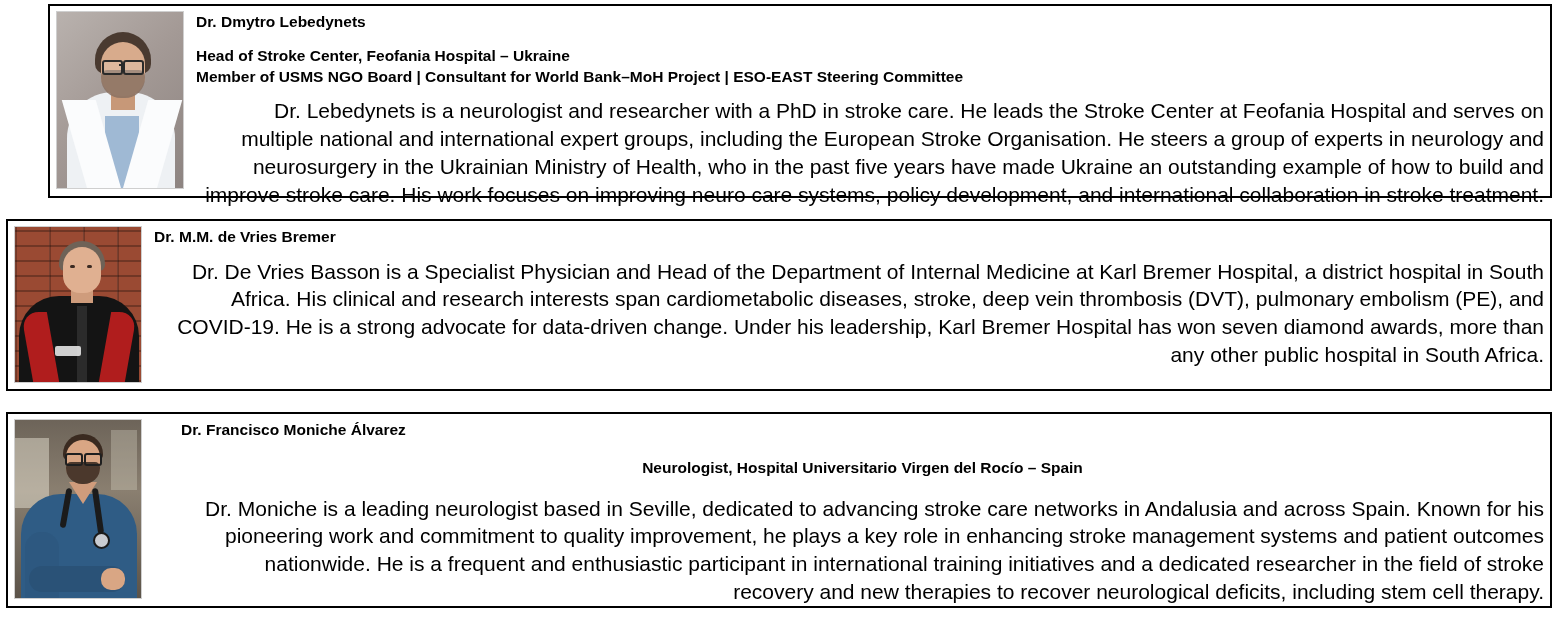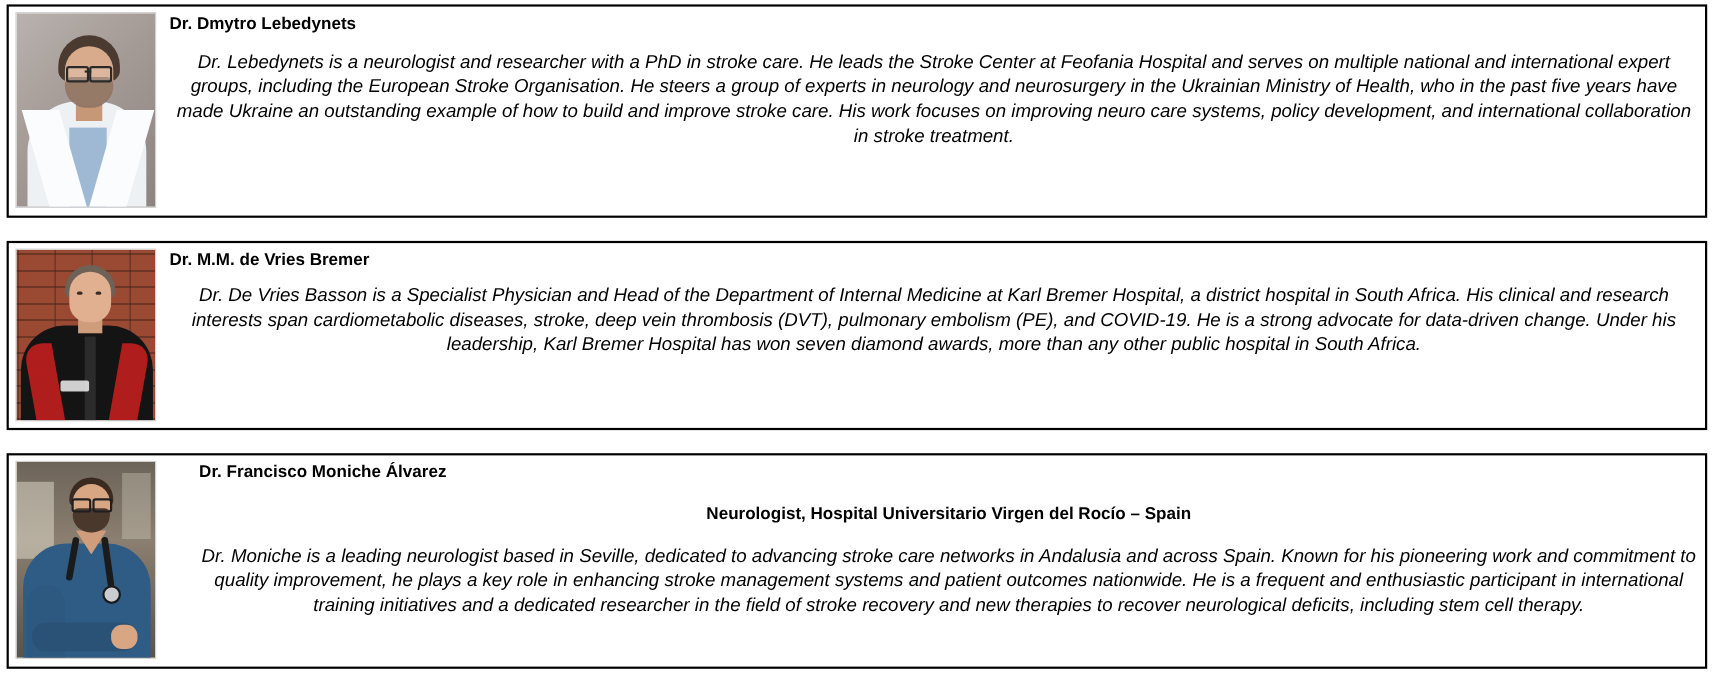--- a/index.html
+++ b/index.html
@@ -25,21 +25,21 @@
     border: 2px solid #000000;
     box-sizing: border-box;
     display: flex;
     align-items: flex-start;
     background: #ffffff;
     padding: 5px 6px 6px 6px;
   }
   .card + .card {
     margin-top: 21px;
   }
-  .card-1 { height: 194px; }
+  .card-1 { height: 194px; margin-left: 42px; }
   .card-2 { height: 172px; }
   .card-3 { height: 196px; gap: 27px; }
 
   .photo {
     flex: 0 0 auto;
     width: 128px;
     margin-right: 12px;
     position: relative;
     overflow: hidden;
     border: 1px solid #cfcfcf;
@@ -70,25 +70,24 @@
     line-height: 1.35;
     margin: 0 0 6px 0;
   }
   .card-1 .role { margin-bottom: 10px; }
   .card-2 .role { margin-bottom: 10px; }
   .card-3 .role { margin-bottom: 16px; text-align: center; }
 
   .role .line2 { display: block; }
 
   .bio {
-    font-size: 17px;
+    font-size: 21px;
     line-height: 1.32;
     margin: 0;
-    text-align: center;
-    font-style: italic;
+    text-align: right;
   }
 
   
   .p1-bg {
     position: absolute; inset: 0;
     background: linear-gradient(135deg, #b9b2ae 0%, #a49a96 45%, #8d8481 100%);
   }
   .p1-hair {
     position: absolute; left: 38px; top: 20px; width: 56px; height: 42px;
     background: #4a3a30; border-radius: 28px 28px 10px 10px;
@@ -256,20 +255,24 @@
       <div class="p1-neck"></div>
       <div class="p1-hair"></div>
       <div class="p1-face"></div>
       <div class="p1-beard"></div>
       <div class="p1-glass-l"></div>
       <div class="p1-glass-r"></div>
       <div class="p1-glass-bridge"></div>
     </div>
     <div class="body">
       <p class="name">Dr. Dmytro Lebedynets</p>
+      <p class="role">
+        <span>Head of Stroke Center, Feofania Hospital – Ukraine</span>
+        <span class="line2">Member of USMS NGO Board | Consultant for World Bank–MoH Project | ESO-EAST Steering Committee</span>
+      </p>
       <p class="bio">Dr. Lebedynets is a neurologist and researcher with a PhD in stroke care. He leads the Stroke Center at Feofania Hospital and serves on multiple national and international expert groups, including the European Stroke Organisation. He steers a group of experts in neurology and neurosurgery in the Ukrainian Ministry of Health, who in the past five years have made Ukraine an outstanding example of how to build and improve stroke care. His work focuses on improving neuro care systems, policy development, and international collaboration in stroke treatment.</p>
     </div>
   </div>
 
   <div class="card card-2">
     <div class="photo photo-2">
       <div class="p2-bg"></div>
       <div class="p2-bricks"></div>
       <div class="p2-bricks2"></div>
       <div class="p2-jacket"></div>

